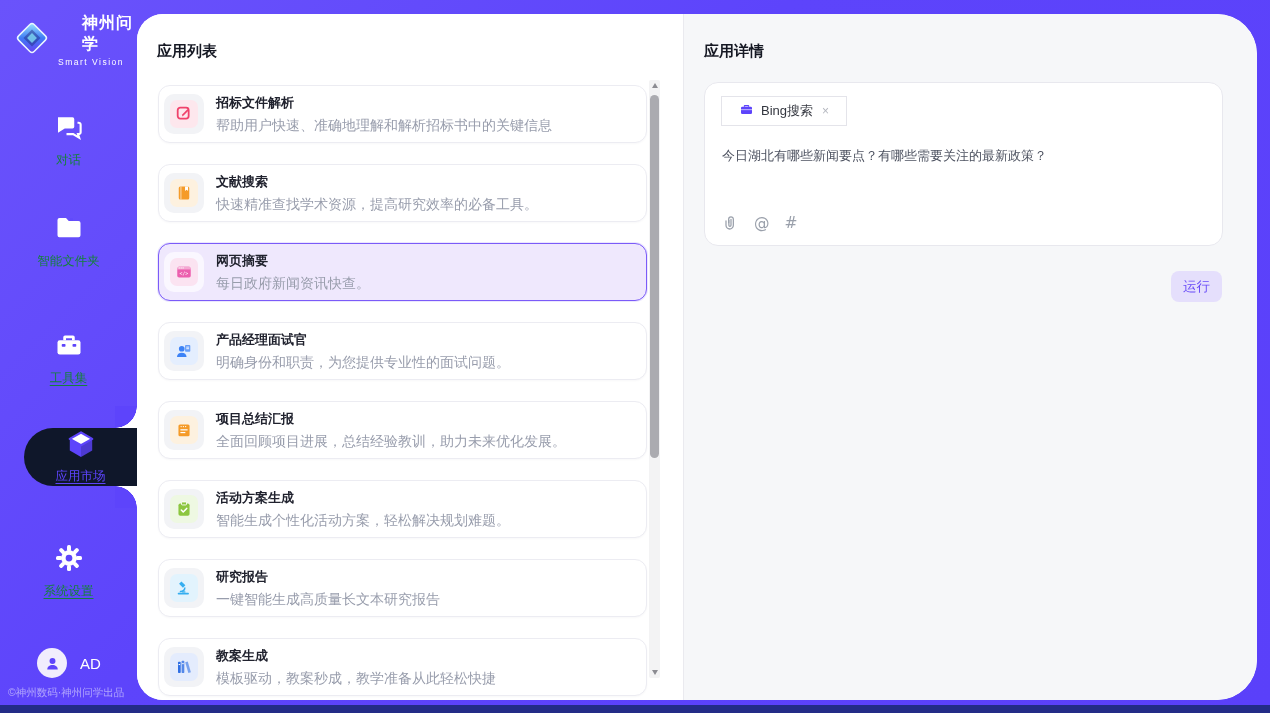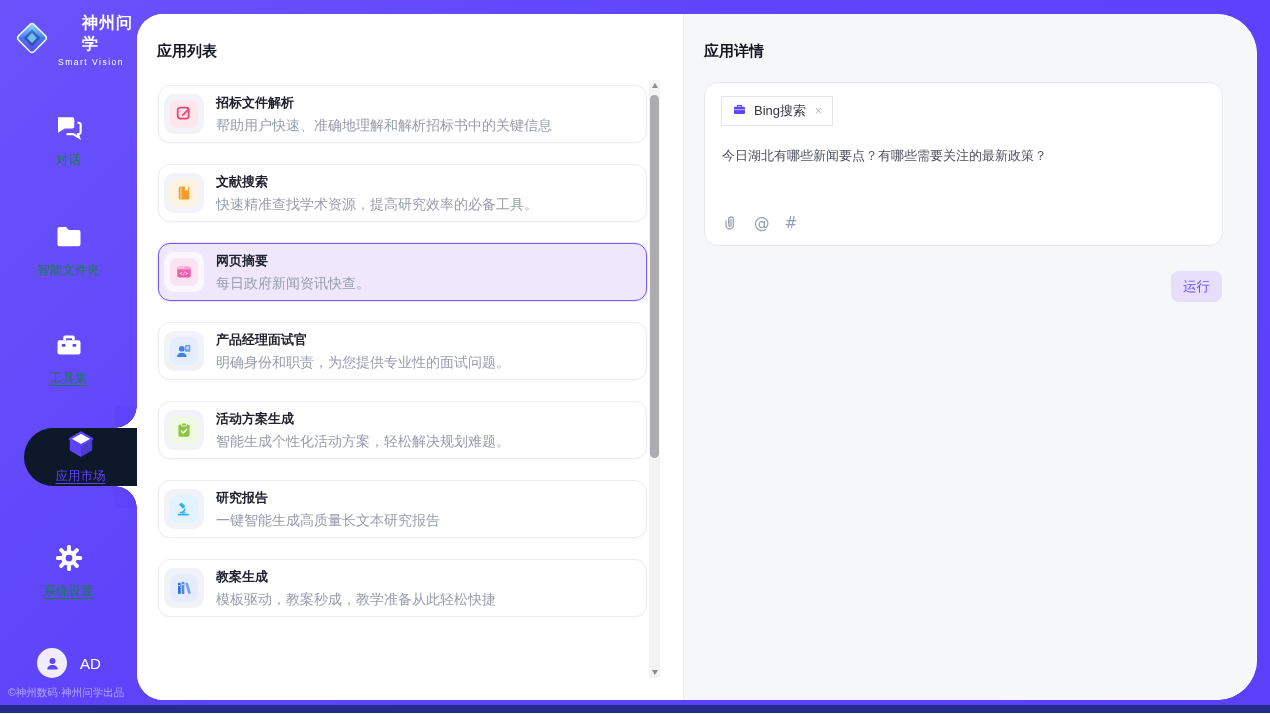--- a/index.html
+++ b/index.html
@@ -10,21 +10,21 @@
   .bar-navy { position:absolute; left:0; bottom:1px; height:8px; right:0; background:#232c87; }
 
   
   .sidebar { position:absolute; left:0; top:0; width:137px; height:705px; color:#fff; }
   .logo { position:absolute; left:13px; top:13px; display:flex; align-items:center; gap:7px; }
   .logo-title { font-size:16px; font-weight:bold; letter-spacing:1px;margin-left:24px; }
   .logo-sub { font-size:8.5px; letter-spacing:1.5px; margin-top:2px; }
   .nav-item { position:absolute; left:0; width:137px; display:flex; flex-direction:column; align-items:center; gap:6px; cursor:pointer; }
   .nav-label { font-size:12.5px; color:#15803d; }
   .nav-label.u { text-decoration:underline; text-underline-offset:3px; }
-  .nav-chat { top:112px; } .nav-folder { top:222px; } .nav-tool { top:330px; } .nav-gear { top:543px; }
+  .nav-chat { top:112px; } .nav-folder { top:213px; } .nav-tool { top:330px; } .nav-gear { top:543px; }
   .nav-active { position:absolute; left:24px; top:428px; width:113px; height:58px; background:#0f172a;
     border-radius:29px 0 0 29px; display:flex; flex-direction:column; align-items:center; justify-content:center; gap:3px; cursor:pointer; }
   .nav-active::before { content:''; position:absolute; right:0; top:-22px; width:22px; height:22px;
     background:radial-gradient(circle at 0 0, #5d44fb 21.5px, #fff 22px); }
   .nav-active::after { content:''; position:absolute; right:0; bottom:-22px; width:22px; height:22px;
     background:radial-gradient(circle at 0 100%, #5d44fb 21.5px, #fff 22px); }
   .nav-active .nav-label { color:#5d44fb; text-decoration:underline; text-underline-offset:3px; }
   .user-row { position:absolute; left:37px; top:648px; display:flex; align-items:center; gap:13px; cursor:pointer; }
   .avatar { width:30px; height:30px; border-radius:50%; background:#f1edfd; display:flex; align-items:center; justify-content:center; }
   .user-name { font-size:15px; color:#fff; }
@@ -61,21 +61,21 @@
   .sb-arrow { position:absolute; left:0; width:11px; height:11px; display:flex; align-items:center; justify-content:center; cursor:pointer; }
   .sb-up { top:0; } .sb-down { bottom:0; }
   .tri-up { width:0; height:0; border-left:3.5px solid transparent; border-right:3.5px solid transparent; border-bottom:5px solid #8c8c92; }
   .tri-down { width:0; height:0; border-left:3.5px solid transparent; border-right:3.5px solid transparent; border-top:5px solid #8c8c92; }
   .sb-thumb { position:absolute; left:1px; top:15px; width:9px; height:363px; background:#ababb0; border-radius:5px; cursor:grab; }
 
   
   .q-card { position:absolute; left:20px; top:68px; width:519px; height:164px; background:#fff;
     border:1px solid #e8e8ee; border-radius:14px; }
   .chip { position:absolute; left:16px; top:13px; height:30px; display:inline-flex; align-items:center; gap:7px;
-    padding:0 10px; border:1px solid #e4e4ea; border-radius:0; background:#fff; cursor:pointer; }
+    padding:0 17px; border:1px solid #e4e4ea; border-radius:0; background:#fff; cursor:pointer; }
   .chip-label { font-size:13px; color:#33363f; }
   .chip-close { font-size:12px; color:#b4b7bf; cursor:pointer; margin-left:2px; }
   .q-text { position:absolute; left:17px; top:63px; width:470px; font-size:13px; color:#4d5260; line-height:1.5; }
   .q-toolbar { position:absolute; left:17px; bottom:13px; display:flex; align-items:center; gap:15px; color:#9aa0ab; }
   .tb-ic { width:17px; height:17px; display:flex; align-items:center; justify-content:center; cursor:pointer; }
   .tb-glyph { font-size:15.5px; color:#9aa0ab; cursor:pointer; font-family:"DejaVu Sans",sans-serif; }
   .run-btn { position:absolute; left:487px; top:257px; width:51px; height:31px; background:#e5dffc; color:#6a4df8;
     font-size:13.5px; border:none; border-radius:8px; cursor:pointer; display:flex; align-items:center; justify-content:center; }
 </style>
 </head>
@@ -251,20 +251,38 @@
               <path d="M2.6 20c0-3.8 2.9-5.8 6.4-5.8s6.4 2 6.4 5.8z" fill="currentColor"></path>
             </svg>
           </span>
             </span>
           <span class="card-text">
             <span class="card-title">产品经理面试官</span>
             <span class="card-desc">明确身份和职责，为您提供专业性的面试问题。</span>
           </span>
         </div>
 
+        <div class="card">
+          <span class="icon-box">
+              <span class="icon-tint t-orange">
+            <svg width="18" height="18" viewBox="0 0 24 24">
+              <rect x="4.6" y="4.8" width="14.8" height="15.4" rx="2" fill="currentColor"></rect>
+              <circle cx="8.2" cy="7.4" r=".9" fill="#fff"></circle>
+                  <circle cx="11.2" cy="7.4" r=".9" fill="#fff"></circle>
+                  <circle cx="14.2" cy="7.4" r=".9" fill="#fff"></circle>
+              <rect x="7.2" y="11" width="9.6" height="1.6" fill="#fff"></rect>
+              <rect x="7.2" y="14.6" width="6.6" height="1.6" fill="#fff"></rect>
+            </svg>
+          </span>
+            </span>
+          <span class="card-text">
+            <span class="card-title">项目总结汇报</span>
+            <span class="card-desc">全面回顾项目进展，总结经验教训，助力未来优化发展。</span>
+          </span>
+        </div>
 
         <div class="card">
           <span class="icon-box">
               <span class="icon-tint t-green">
             <svg width="18" height="18" viewBox="0 0 24 24">
               <rect x="4.6" y="4.6" width="14.8" height="16.4" rx="2.4" fill="currentColor"></rect>
               <rect x="8.6" y="2.6" width="6.8" height="4" rx="1.2" fill="currentColor" stroke="#fff" stroke-width="1.2"></rect>
               <path d="M8.4 13.4l2.6 2.6 4.6-4.8" fill="none" stroke="#fff" stroke-width="2" stroke-linecap="round" stroke-linejoin="round"></path>
             </svg>
           </span>

